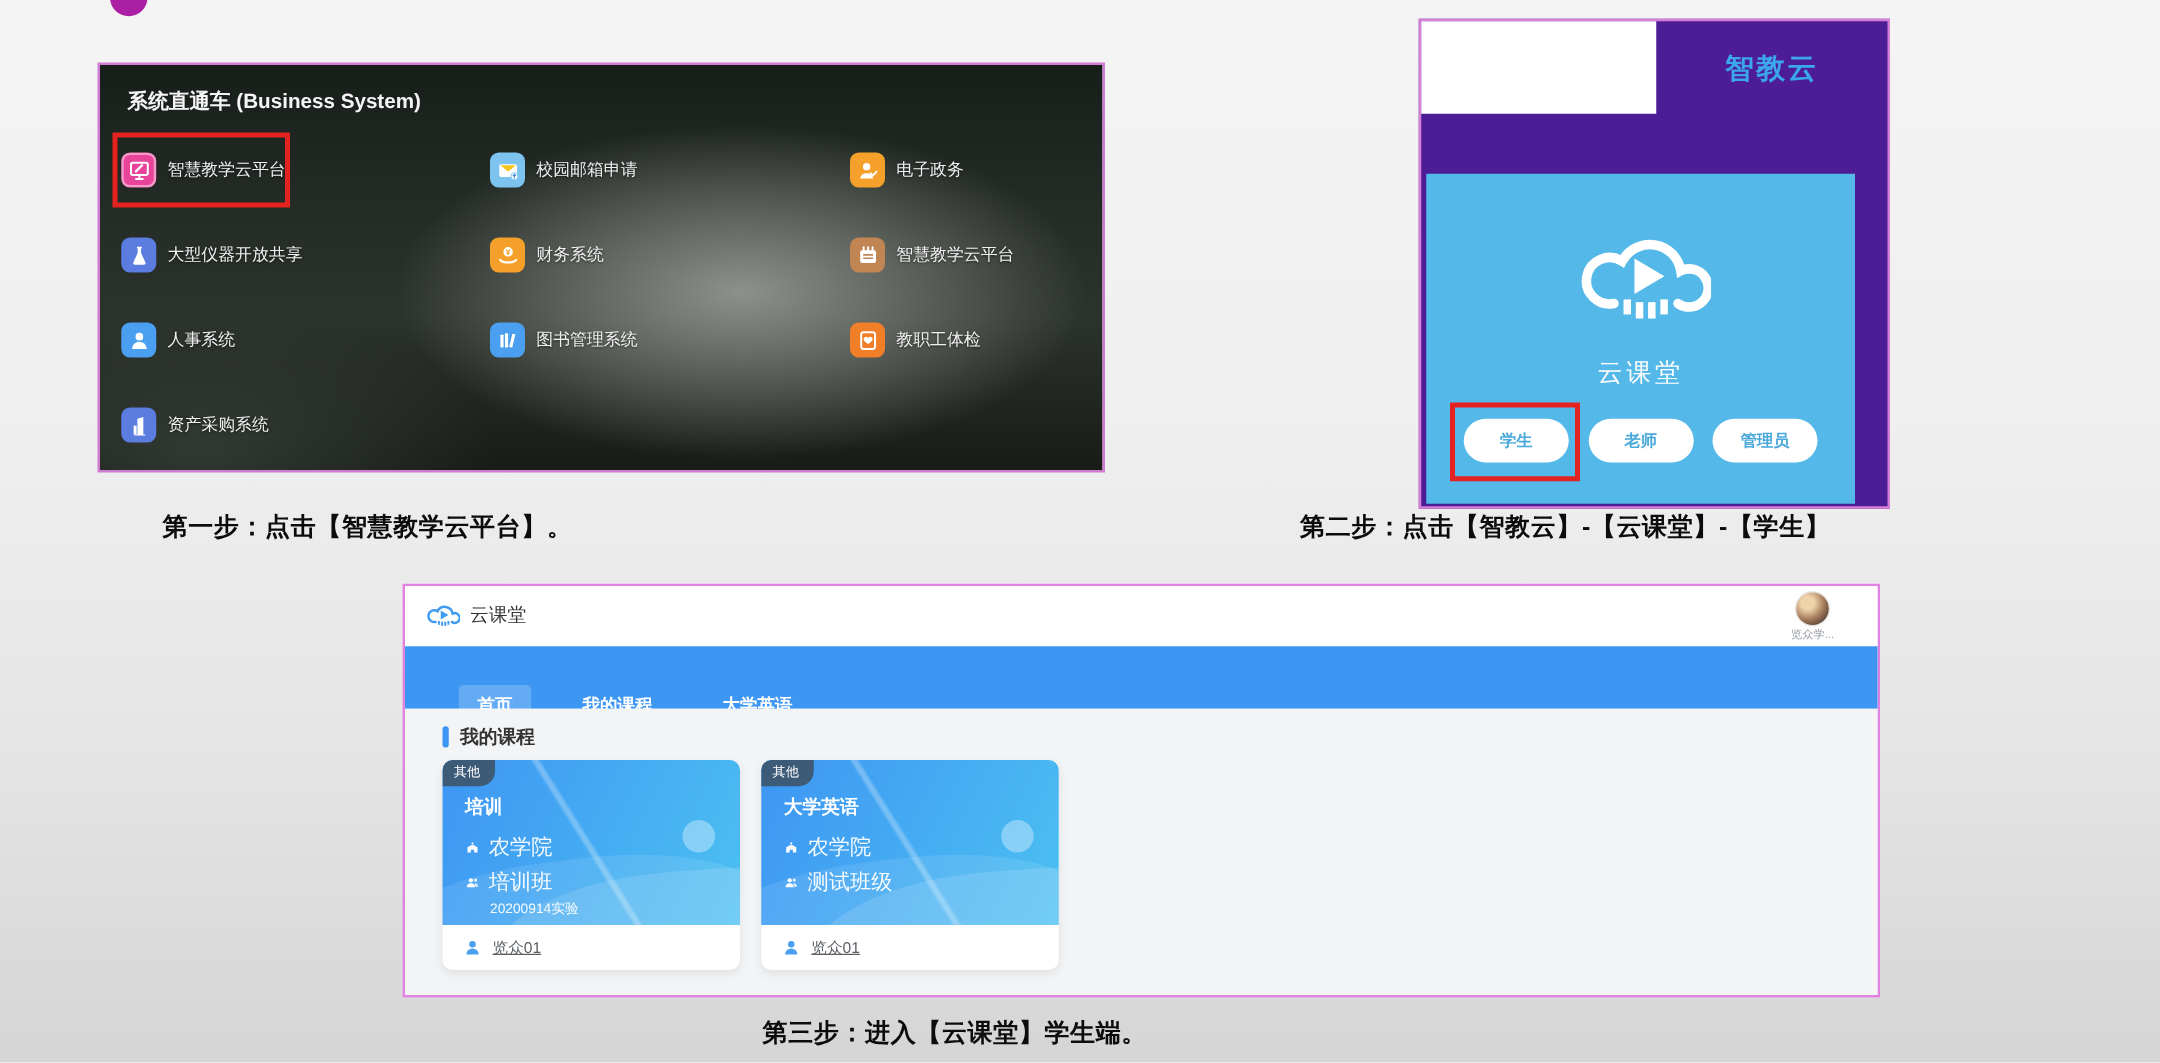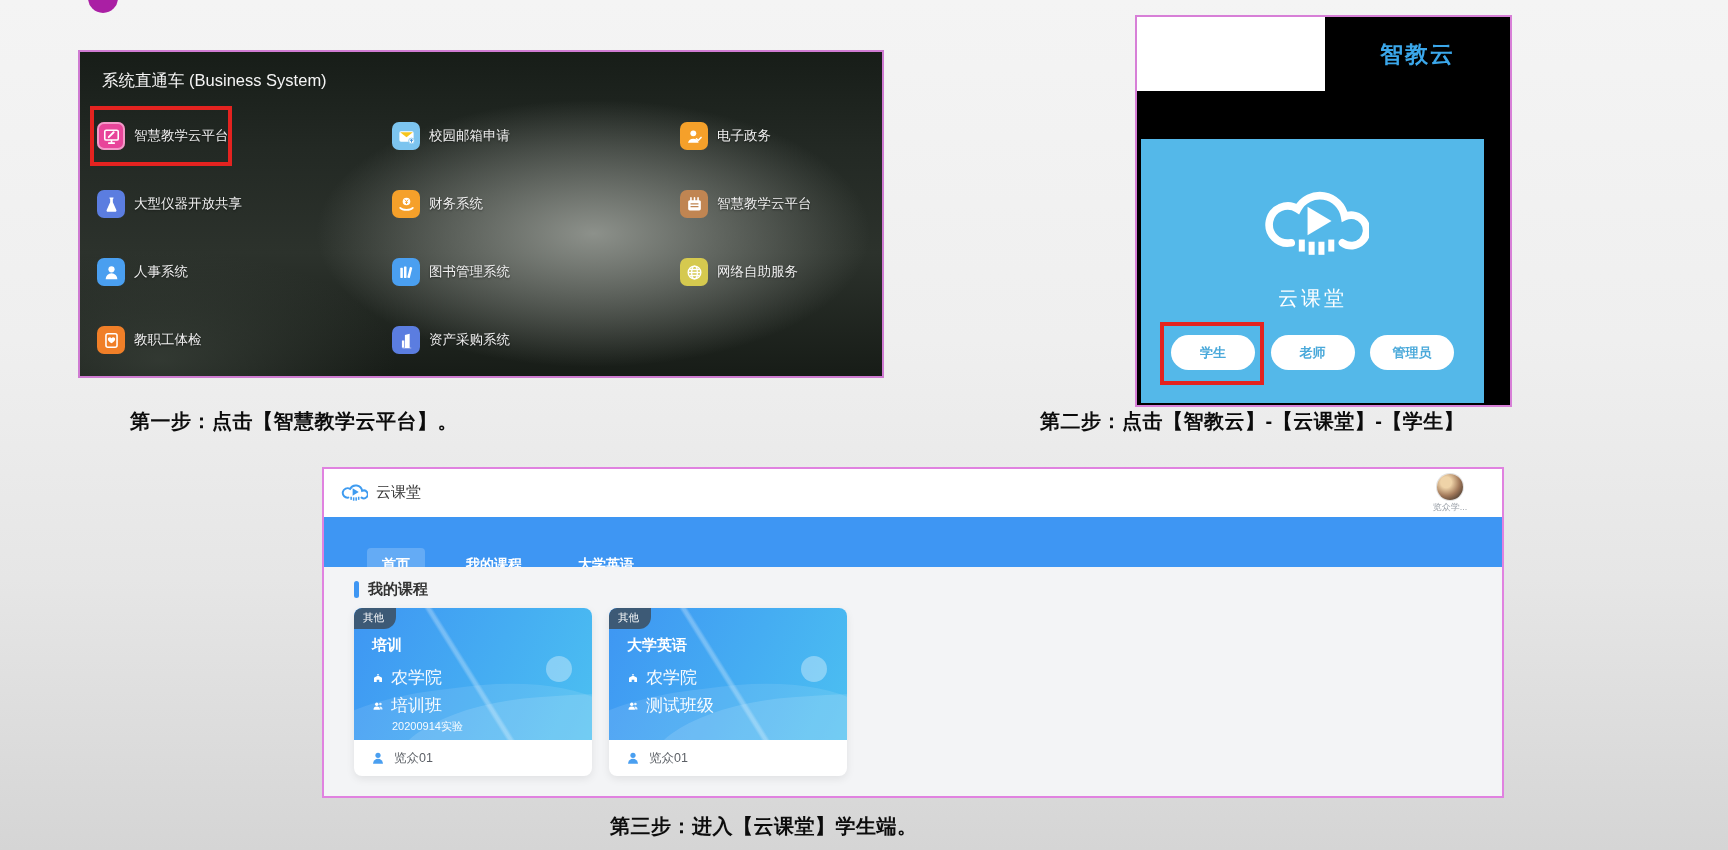--- a/index.html
+++ b/index.html
@@ -19,41 +19,41 @@
   #cap3{left:610px;top:813px;width:600px;}
   
   .panel-business{
     left:78px;top:50px;width:806px;height:328px;box-sizing:border-box;
     border:2px solid #cf7bd2;
     background:
       radial-gradient(46% 55% at 64% 56%, rgba(146,150,144,.95) 0%, rgba(146,150,144,.35) 48%, rgba(146,150,144,0) 75%),
       radial-gradient(42% 48% at 10% 95%, rgba(70,78,70,.55), rgba(70,78,70,0) 70%),
       linear-gradient(180deg,#171d18 0%,#232924 30%,#2c322c 62%,#171c17 100%);
   }
-  .bp-title{position:absolute;left:22px;top:18px;font-size:16.5px;font-weight:400;color:#f5f5f5;}
+  .bp-title{position:absolute;left:22px;top:18px;font-size:16.5px;font-weight:700;color:#f5f5f5;}
   .bp-grid{position:absolute;left:17px;top:50px;right:6px;bottom:0;
     display:grid;grid-template-columns:295px 288px auto;grid-auto-rows:68px;align-items:center;}
   .app{display:flex;align-items:center;gap:9px;cursor:pointer;}
   .tile{width:28px;height:28px;border-radius:7px;display:flex;align-items:center;justify-content:center;flex:0 0 28px;}
   .tile svg{width:19px;height:19px;display:block;}
   .app-label{font-size:13.5px;color:#f0f0f0;text-shadow:0 1px 2px rgba(0,0,0,.55);white-space:nowrap;}
   .c-pink{background:#e8459a;box-shadow:inset 0 0 0 2px rgba(255,255,255,.45);}
   .c-skyblue{background:#7cc4ef;}
   .c-orange{background:#f5a02a;}
   .c-violet{background:#5b7de0;}
   .c-tan{background:#c08552;}
   .c-blue{background:#4a9ff0;}
   .c-lblue{background:#58abee;}
   .c-olive{background:#d5c94f;}
   .c-dorange{background:#f07f28;}
   .rb1{left:10px;top:54px;width:142px;height:60px;}
   
   .panel-zjy{
     left:1135px;top:15px;width:377px;height:392px;box-sizing:border-box;
-    border:2px solid #d77fd7;background:#000000;
+    border:2px solid #d77fd7;background:#4c1d95;
   }
   .zjy-tab-white{position:absolute;left:0;top:0;width:188px;height:74px;background:#ffffff;cursor:pointer;}
   .zjy-tab{position:absolute;left:188px;right:0;top:0;height:74px;display:flex;align-items:center;justify-content:center;cursor:pointer;}
   .zjy-tab span{font-size:23px;font-weight:700;color:#3ba7ea;letter-spacing:2px;}
   .cloud-card{position:absolute;left:4px;top:122px;width:343px;height:264px;background:#54b8e9;cursor:pointer;}
   .big-cloud{position:absolute;left:50%;top:34px;transform:translateX(-50%);width:112px;height:96px;color:#ffffff;}
   .cc-title{position:absolute;left:0;top:146px;width:100%;text-align:center;color:#ffffff;font-size:20px;letter-spacing:3px;}
   .cc-roles{position:absolute;left:30px;right:30px;top:196px;display:flex;justify-content:space-between;}
   .role-btn{width:84px;height:35px;border-radius:18px;background:#ffffff;border:none;
     display:flex;align-items:center;justify-content:center;font-size:13px;font-weight:700;color:#4aa9da;cursor:pointer;}
@@ -93,21 +93,21 @@
   .hero .deco-circle{position:absolute;right:20px;top:48px;width:26px;height:26px;border-radius:50%;background:rgba(255,255,255,.35);}
   .badge{position:absolute;left:0;top:0;background:#3d5a76;color:#fff;font-size:10.5px;
     padding:3px 12px 4px 9px;border-radius:8px 0 12px 0;}
   .course-title{position:absolute;left:18px;top:28px;color:#fff;font-size:15px;font-weight:700;}
   .hline{position:absolute;left:18px;display:flex;align-items:center;gap:7px;color:rgba(255,255,255,.95);font-size:17px;}
   .hline svg{width:12px;height:12px;}
   .l1{top:58px;} .l2{top:86px;}
   .lnote{position:absolute;left:38px;top:111px;color:rgba(255,255,255,.95);font-size:11px;min-height:13px;}
   .course-foot{height:36px;display:flex;align-items:center;gap:8px;padding-left:16px;}
   .course-foot svg{width:16px;height:16px;color:#4a9ff0;}
-  .foot-name{font-size:12.5px;color:#5c6066;}
+  .foot-name{font-size:12.5px;color:#5c6066;text-decoration:underline;}
   .hidden-defs{position:absolute;width:0;height:0;overflow:hidden;}
 </style>
 </head>
 <body>
 
 <svg class="hidden-defs" aria-hidden="true">
   <defs>
     <symbol id="cloudplay" viewBox="0 0 100 88">
       <path d="M30 64 A17 17 0 1 1 36 33 A23 23 0 0 1 79 40 A14 14 0 1 1 77 64" fill="none" stroke="currentColor" stroke-width="7" stroke-linecap="round"></path>
       <path d="M45 31 L67 44 L45 57 Z" fill="currentColor"></path>
@@ -218,30 +218,20 @@
       <span class="tile c-blue">
         <svg viewBox="0 0 24 24" fill="#fff">
             <rect x="4.2" y="6" width="3.2" height="13" rx=".6"></rect>
             <rect x="8.8" y="4.5" width="3.2" height="14.5" rx=".6"></rect>
             <rect x="14.6" y="5.2" width="3.2" height="13.8" rx=".6" transform="rotate(14 16.2 12)"></rect>
           </svg>
       </span>
       <span class="app-label">图书管理系统</span>
     </div>
 
-    <div class="app">
-      <span class="tile c-olive">
-        <svg viewBox="0 0 24 24" fill="none" stroke="#fff" stroke-width="1.7">
-            <circle cx="12" cy="12" r="8"></circle>
-            <ellipse cx="12" cy="12" rx="3.6" ry="8"></ellipse>
-            <path d="M4.5 12h15M5.6 8.2h12.8M5.6 15.8h12.8"></path>
-          </svg>
-      </span>
-      <span class="app-label">网络自助服务</span>
-    </div>
 
     <div class="app">
       <span class="tile c-dorange">
         <svg viewBox="0 0 24 24">
             <rect x="5" y="3.5" width="14" height="17" rx="2.5" fill="none" stroke="#fff" stroke-width="2"></rect>
             <path d="M12 9c-1.7-1.9-4.6-.8-4.6 1.4 0 2 2.7 3.8 4.6 5.1 1.9-1.3 4.6-3.1 4.6-5.1 0-2.2-2.9-3.3-4.6-1.4Z" fill="#fff"></path>
           </svg>
       </span>
       <span class="app-label">教职工体检</span>
     </div>

